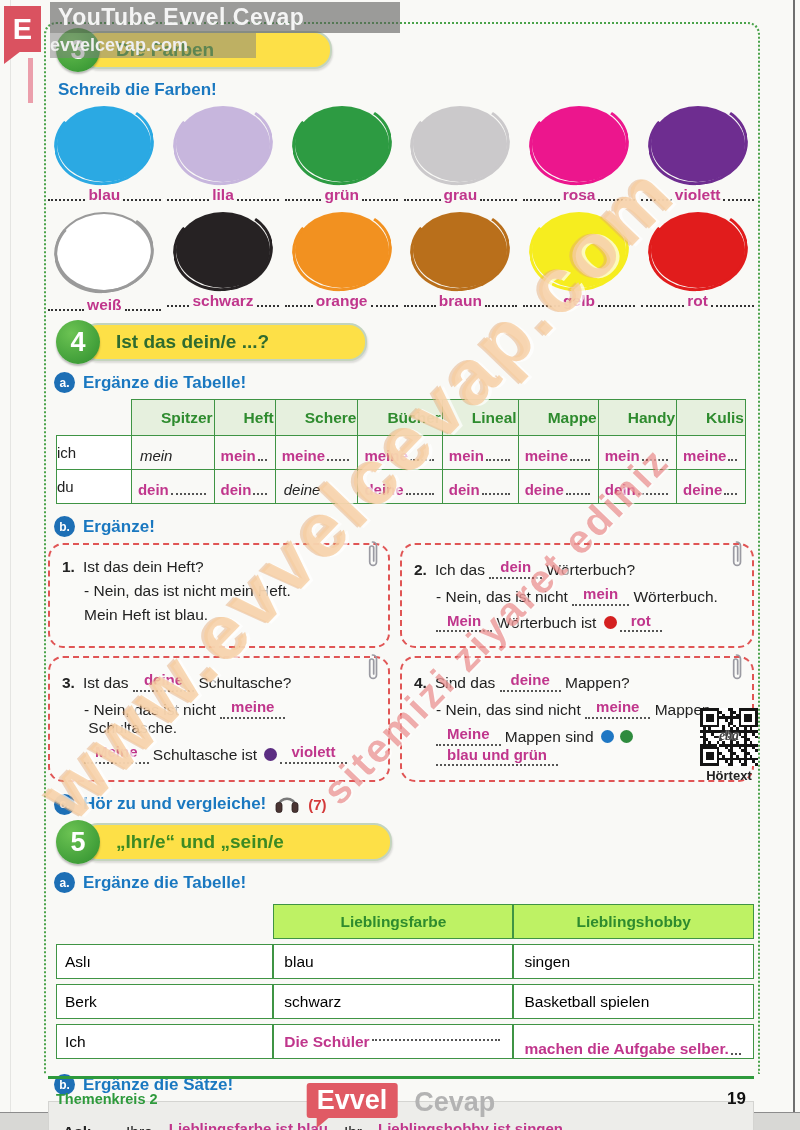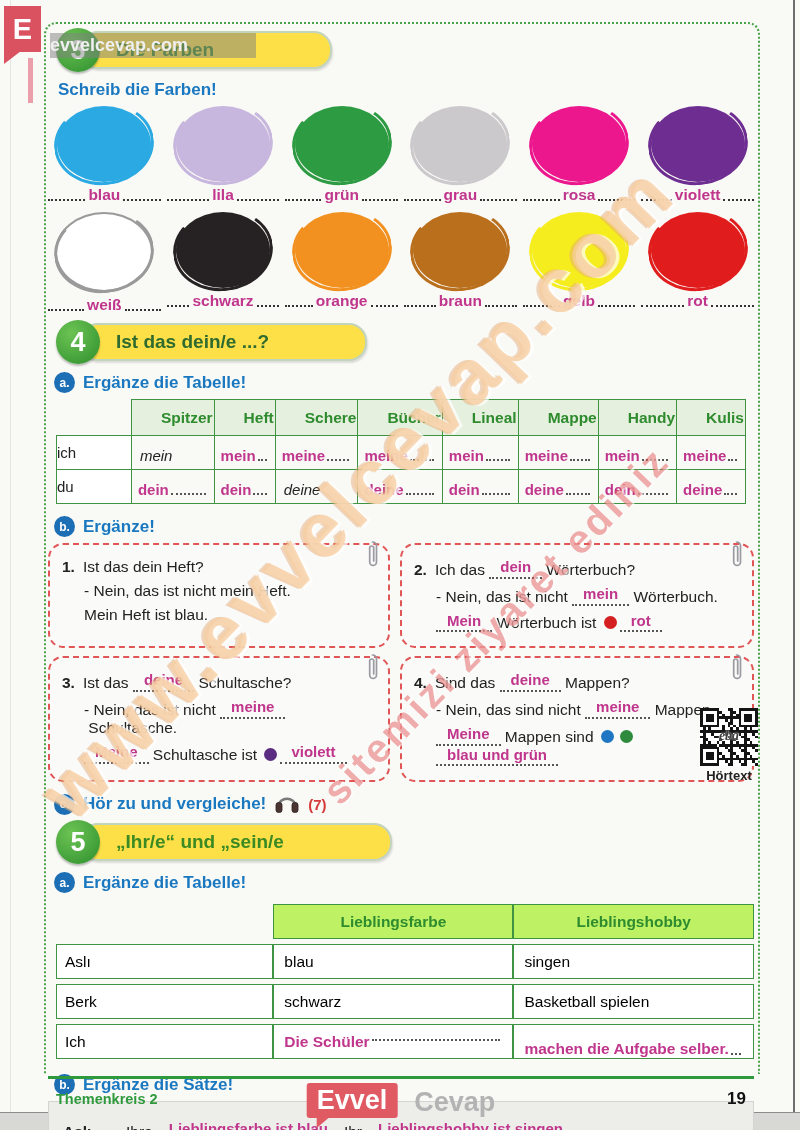--- a/index.html
+++ b/index.html
@@ -106,20 +106,23 @@
 <div class="page">
   <div class="frame"></div>
   <div class="ledge"></div>
   <div class="redge"></div>
   <div class="bstrip"></div>
 
   <div class="ebadge">
       <span>E</span>
     </div>
   <div class="pline"></div>
+  <div class="ytbar">
+      <span>YouTube Evvel Cevap</span>
+    </div>
   <div class="sitebar">
       <span>evvelcevap.com</span>
     </div>
 
   <div class="content">
 
     <div class="sec-header s3">
       <div class="sec-num">
           <span>3</span>
         </div>

